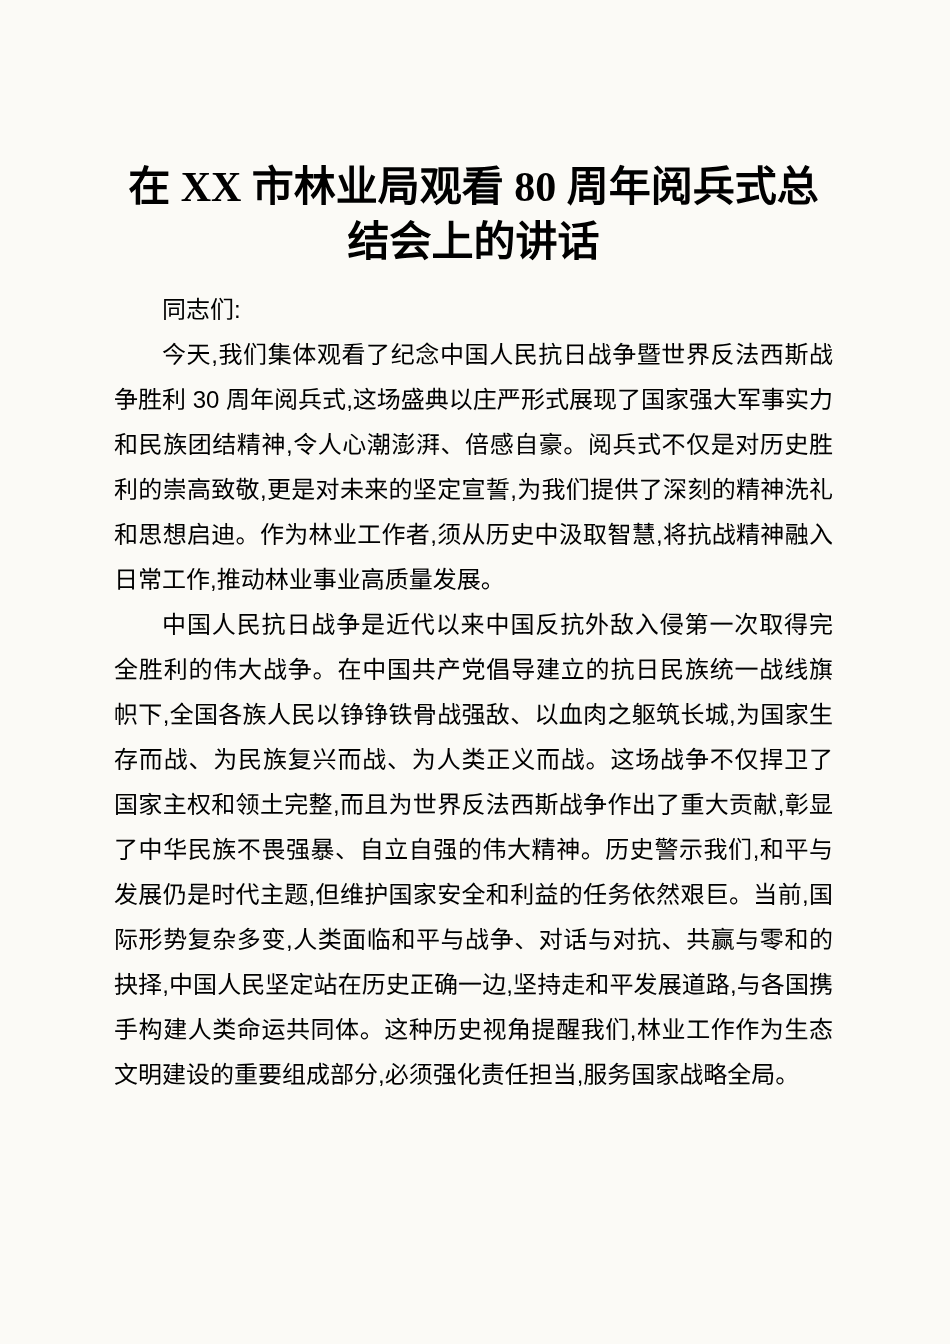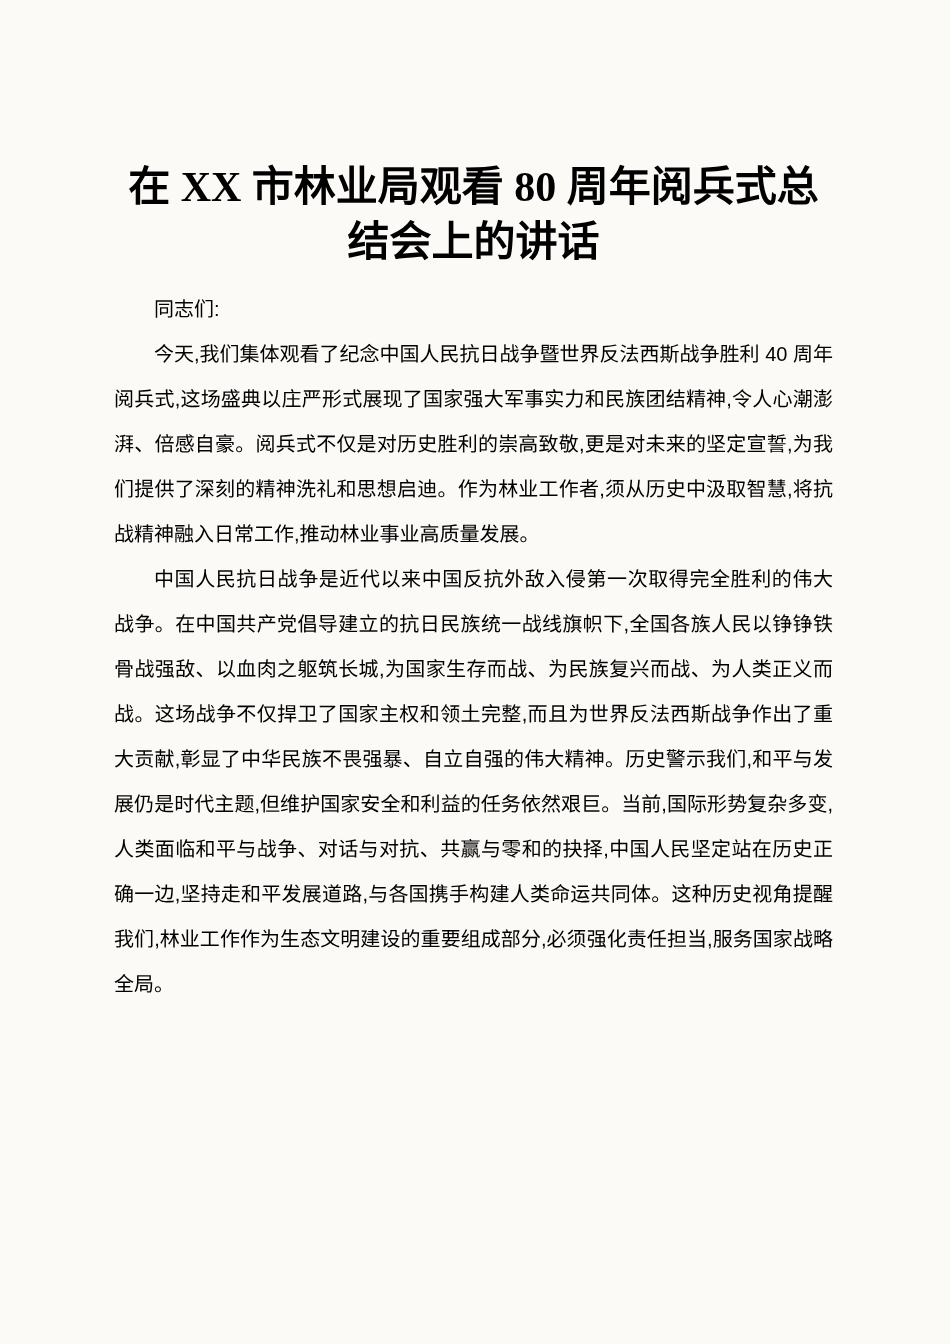--- a/index.html
+++ b/index.html
@@ -24,31 +24,31 @@
     font-family: "Liberation Serif", "DejaVu Serif", serif;
     font-weight: bold;
     font-size: 42px;
     line-height: 1.3;
     text-align: center;
     color: #000000;
     margin: 0 0 18px 0;
   }
   .doc-body p {
     font-family: "Liberation Sans", "DejaVu Sans", sans-serif;
-    font-size: 20px;
+    font-size: 24px;
     line-height: 45px;
     color: #000000;
     text-align: justify;
     text-indent: 2em;
     margin: 0;
   }
 </style>
 </head>
 <body>
 
 <div class="page">
   <h1 class="doc-title">在 XX 市林业局观看 80 周年阅兵式总结会上的讲话</h1>
   <div class="doc-body">
       <p>同志们:</p>
-      <p>今天,我们集体观看了纪念中国人民抗日战争暨世界反法西斯战争胜利 40 周年阅兵式,这场盛典以庄严形式展现了国家强大军事实力和民族团结精神,令人心潮澎湃、倍感自豪。阅兵式不仅是对历史胜利的崇高致敬,更是对未来的坚定宣誓,为我们提供了深刻的精神洗礼和思想启迪。作为林业工作者,须从历史中汲取智慧,将抗战精神融入日常工作,推动林业事业高质量发展。</p>
+      <p>今天,我们集体观看了纪念中国人民抗日战争暨世界反法西斯战争胜利 30 周年阅兵式,这场盛典以庄严形式展现了国家强大军事实力和民族团结精神,令人心潮澎湃、倍感自豪。阅兵式不仅是对历史胜利的崇高致敬,更是对未来的坚定宣誓,为我们提供了深刻的精神洗礼和思想启迪。作为林业工作者,须从历史中汲取智慧,将抗战精神融入日常工作,推动林业事业高质量发展。</p>
       <p>中国人民抗日战争是近代以来中国反抗外敌入侵第一次取得完全胜利的伟大战争。在中国共产党倡导建立的抗日民族统一战线旗帜下,全国各族人民以铮铮铁骨战强敌、以血肉之躯筑长城,为国家生存而战、为民族复兴而战、为人类正义而战。这场战争不仅捍卫了国家主权和领土完整,而且为世界反法西斯战争作出了重大贡献,彰显了中华民族不畏强暴、自立自强的伟大精神。历史警示我们,和平与发展仍是时代主题,但维护国家安全和利益的任务依然艰巨。当前,国际形势复杂多变,人类面临和平与战争、对话与对抗、共赢与零和的抉择,中国人民坚定站在历史正确一边,坚持走和平发展道路,与各国携手构建人类命运共同体。这种历史视角提醒我们,林业工作作为生态文明建设的重要组成部分,必须强化责任担当,服务国家战略全局。</p>
     </div>
 </div>
 
 </body></html>

